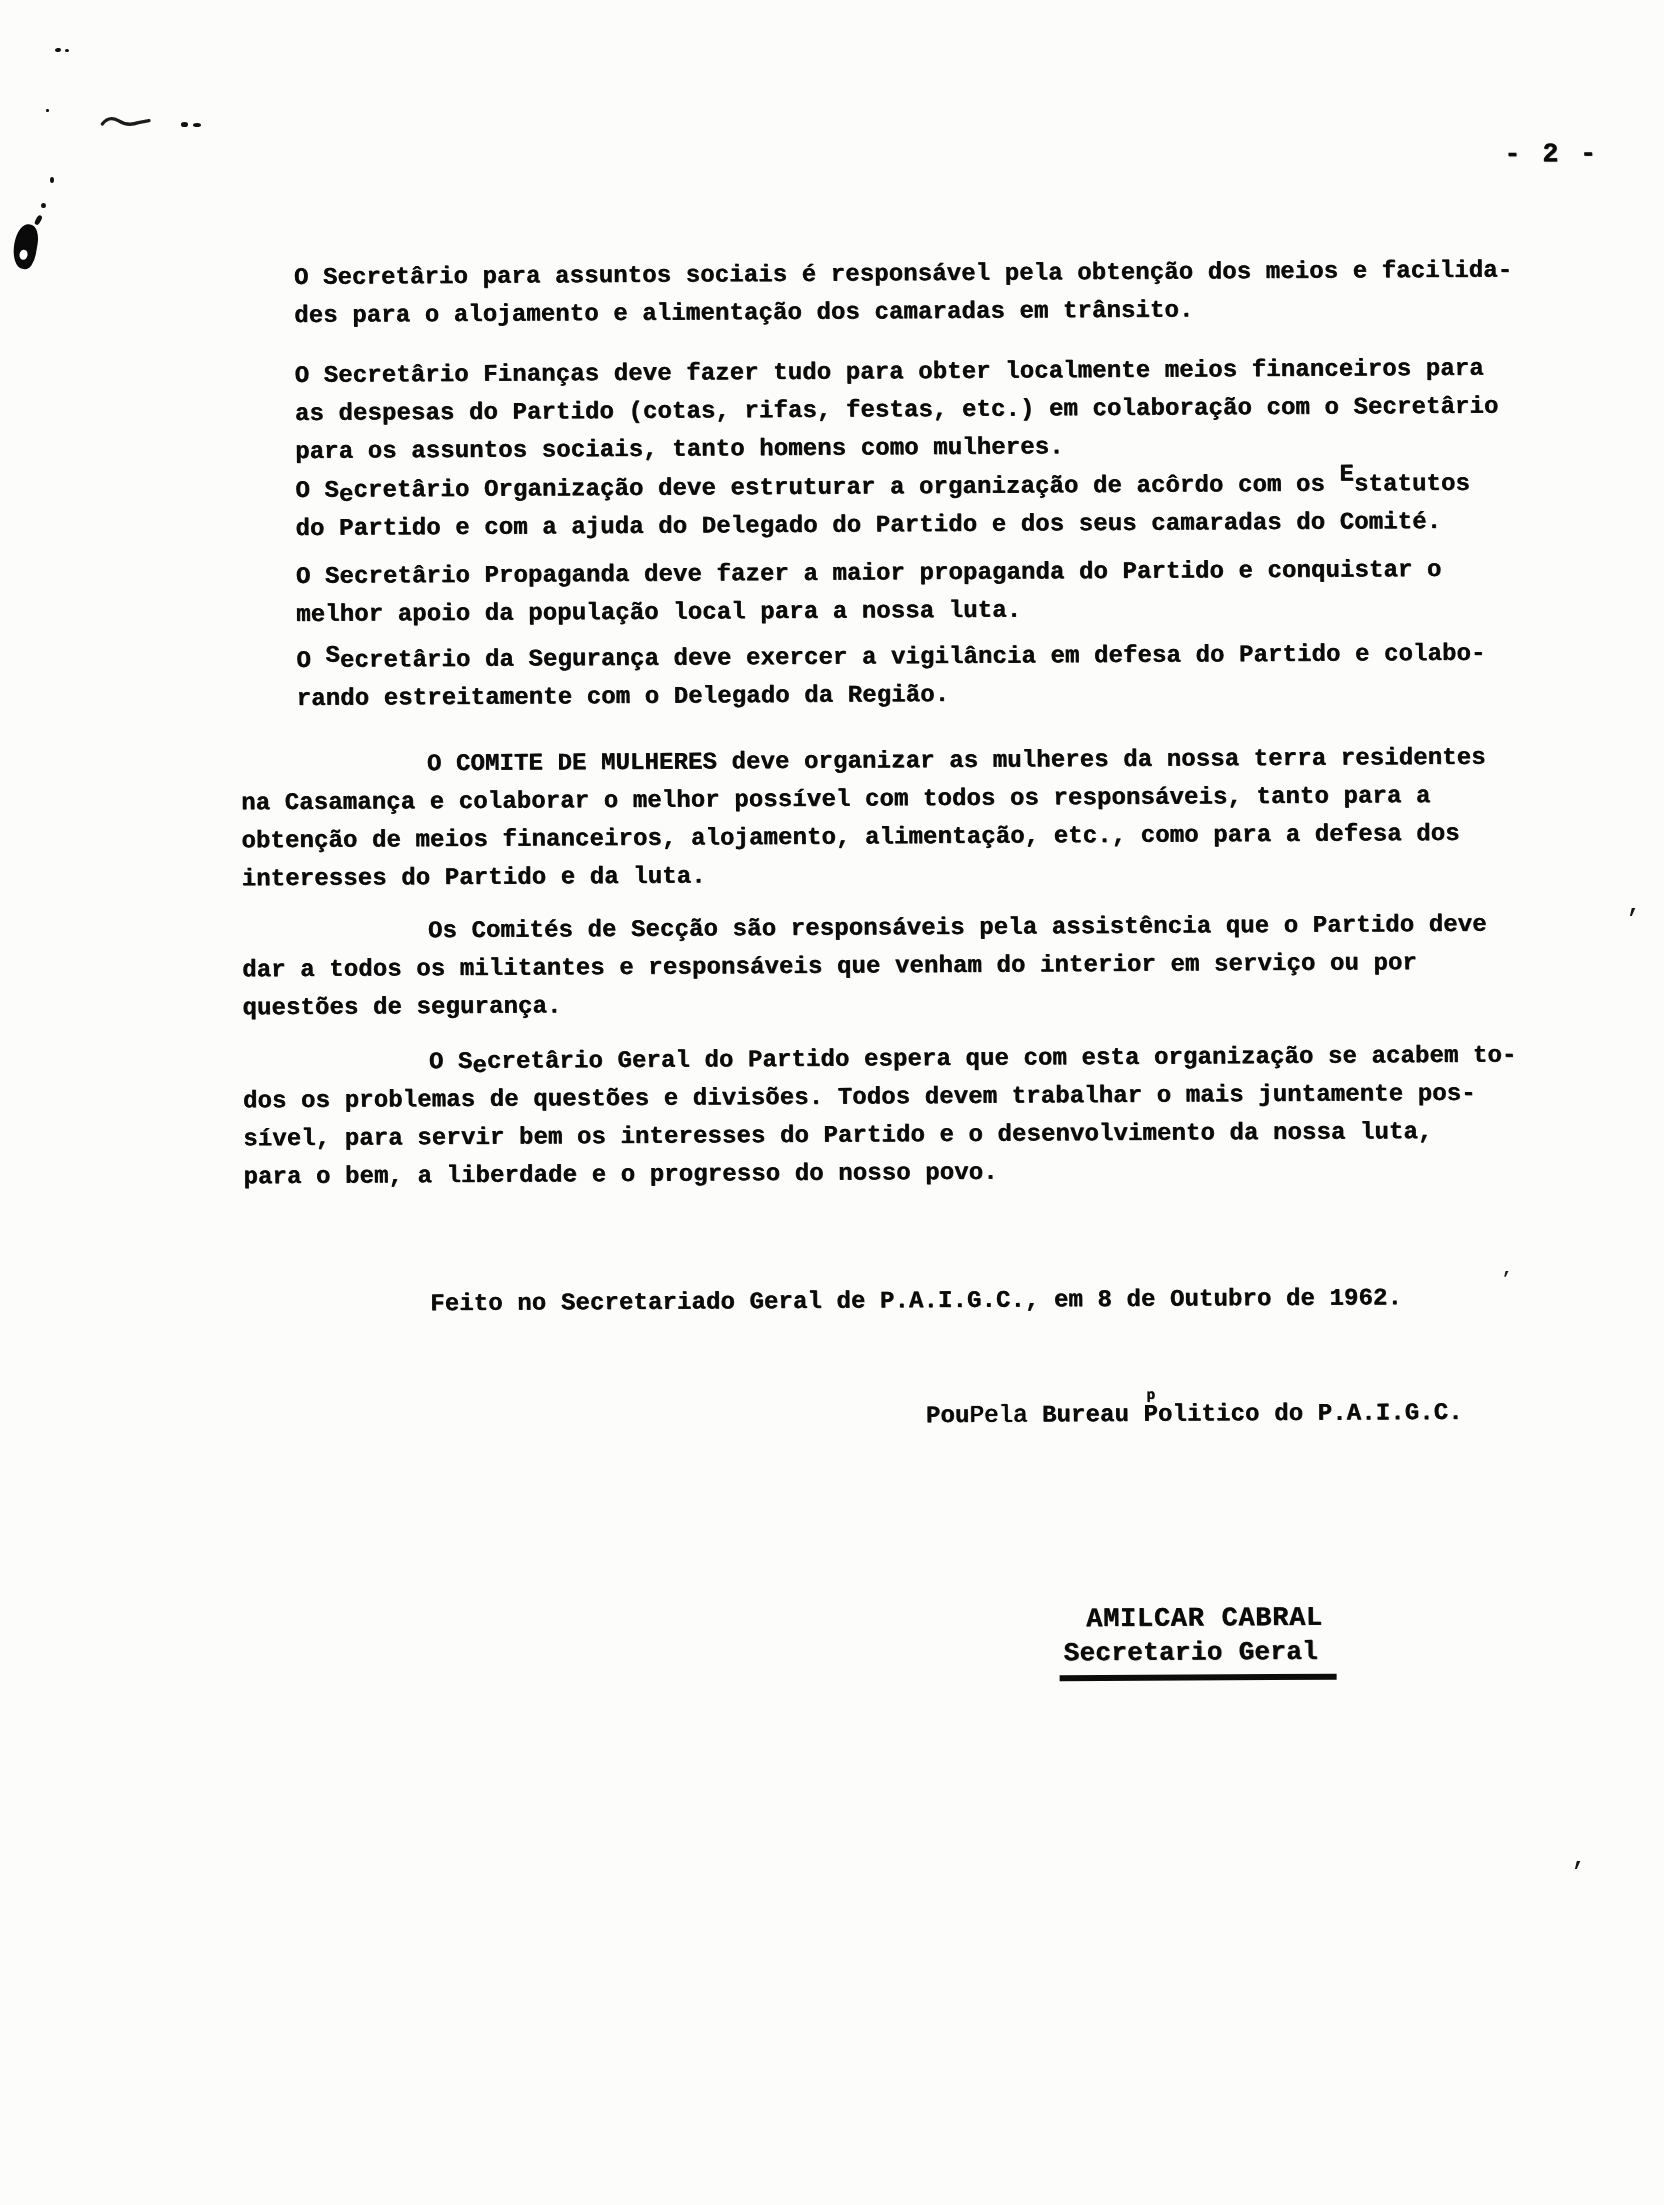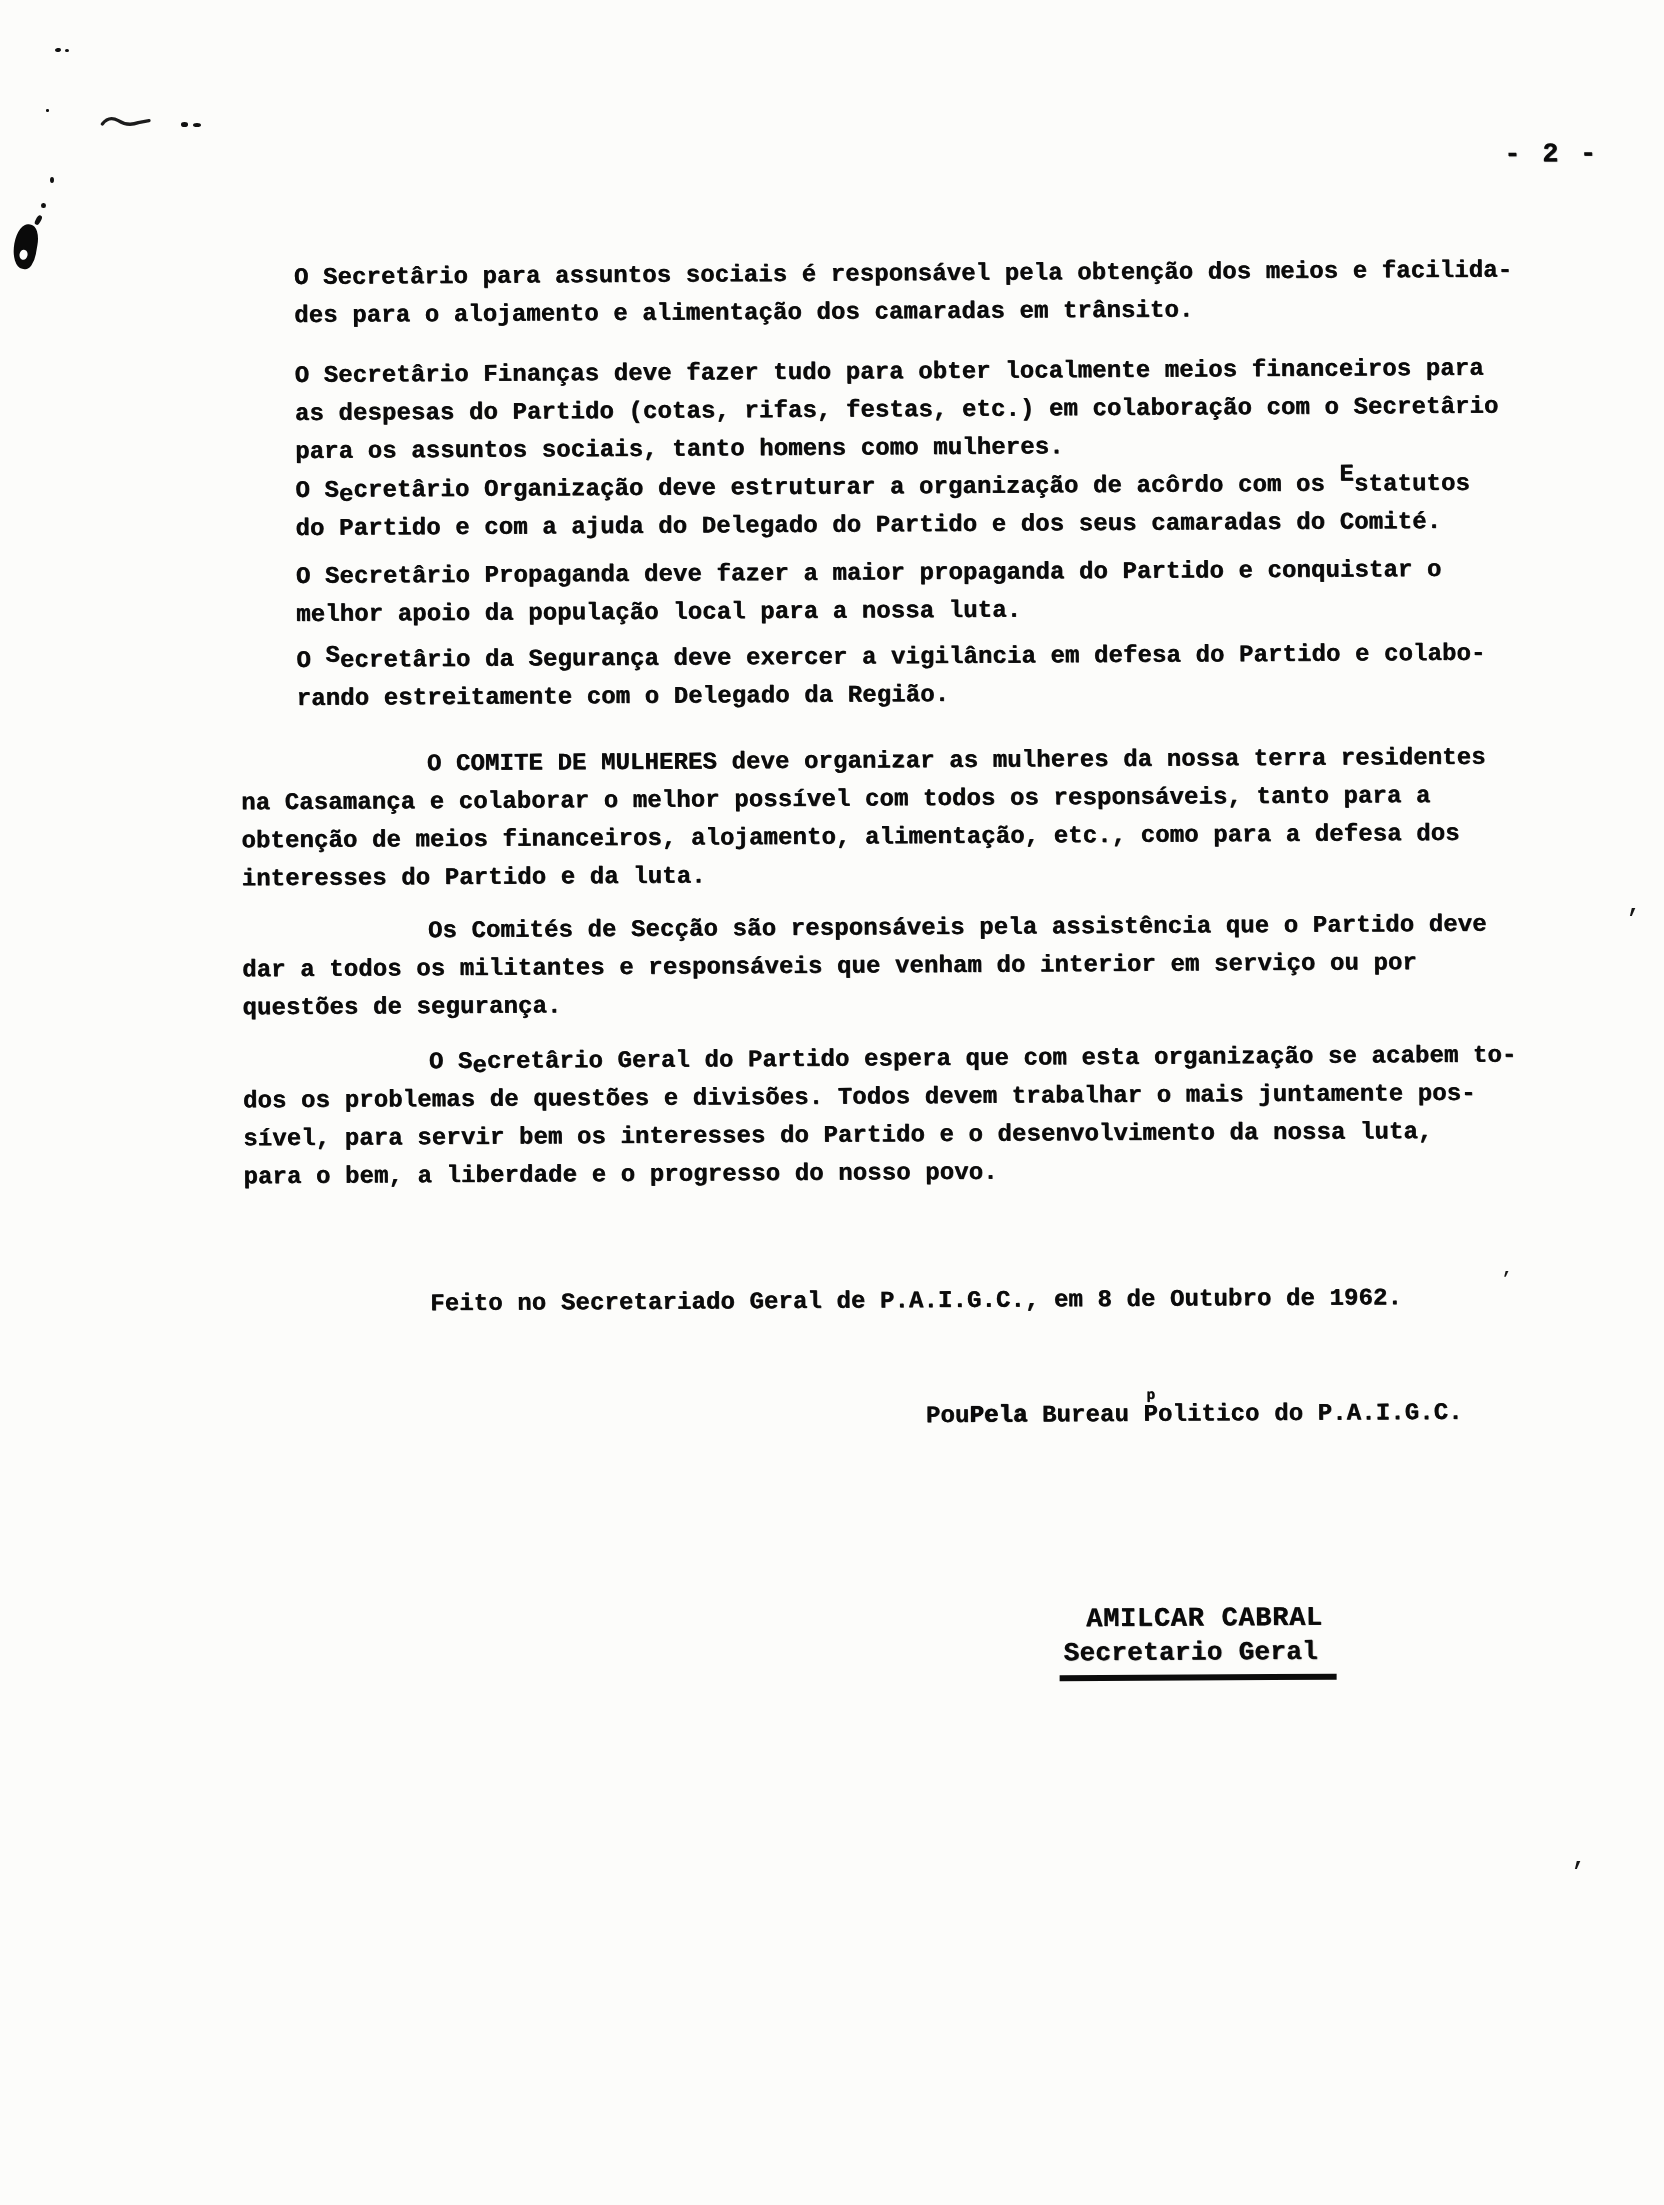--- a/index.html
+++ b/index.html
@@ -29,21 +29,21 @@
   .bureau-line{top:1401px;left:919px;}
   .sig-name{top:1605px;left:1078px;font-size:27px;font-weight:900;letter-spacing:0.7px;}
   .sig-title{
     top:1639px;left:1051px;font-size:26px;font-weight:900;letter-spacing:0.3px;
     border-bottom:6.8px solid #0c0c0c;padding:0 19px 3.4px 4px;
     text-shadow:0.7px 0.3px 0.8px rgba(0,0,0,0.9);
   }
   .sup{position:relative;top:-0.42em;}
   .hsup{position:relative;top:-0.22em;}
   .sub{position:relative;top:0.18em;}
-  .ot{font-weight:700;text-shadow:0.8px 0 0 #000,0 0 1.1px #000;}
+  .ot{font-weight:400;text-shadow:0.8px 0 0 #000,0 0 1.1px #000;}
   .over{display:inline-block;width:0;position:relative;top:-0.85em;left:1.4px;font-size:20px;overflow:visible;}
   
   .art{position:absolute;}
   .speck{position:absolute;background:#111;border-radius:50%;}
   .blob{
     position:absolute;top:224px;left:13.5px;width:23px;height:45px;background:#0a0a0a;
     border-radius:62% 55% 48% 68%;transform:rotate(10deg);
   }
   .blob:after{
     content:"";position:absolute;left:7.4px;top:26px;width:7.4px;height:10px;

